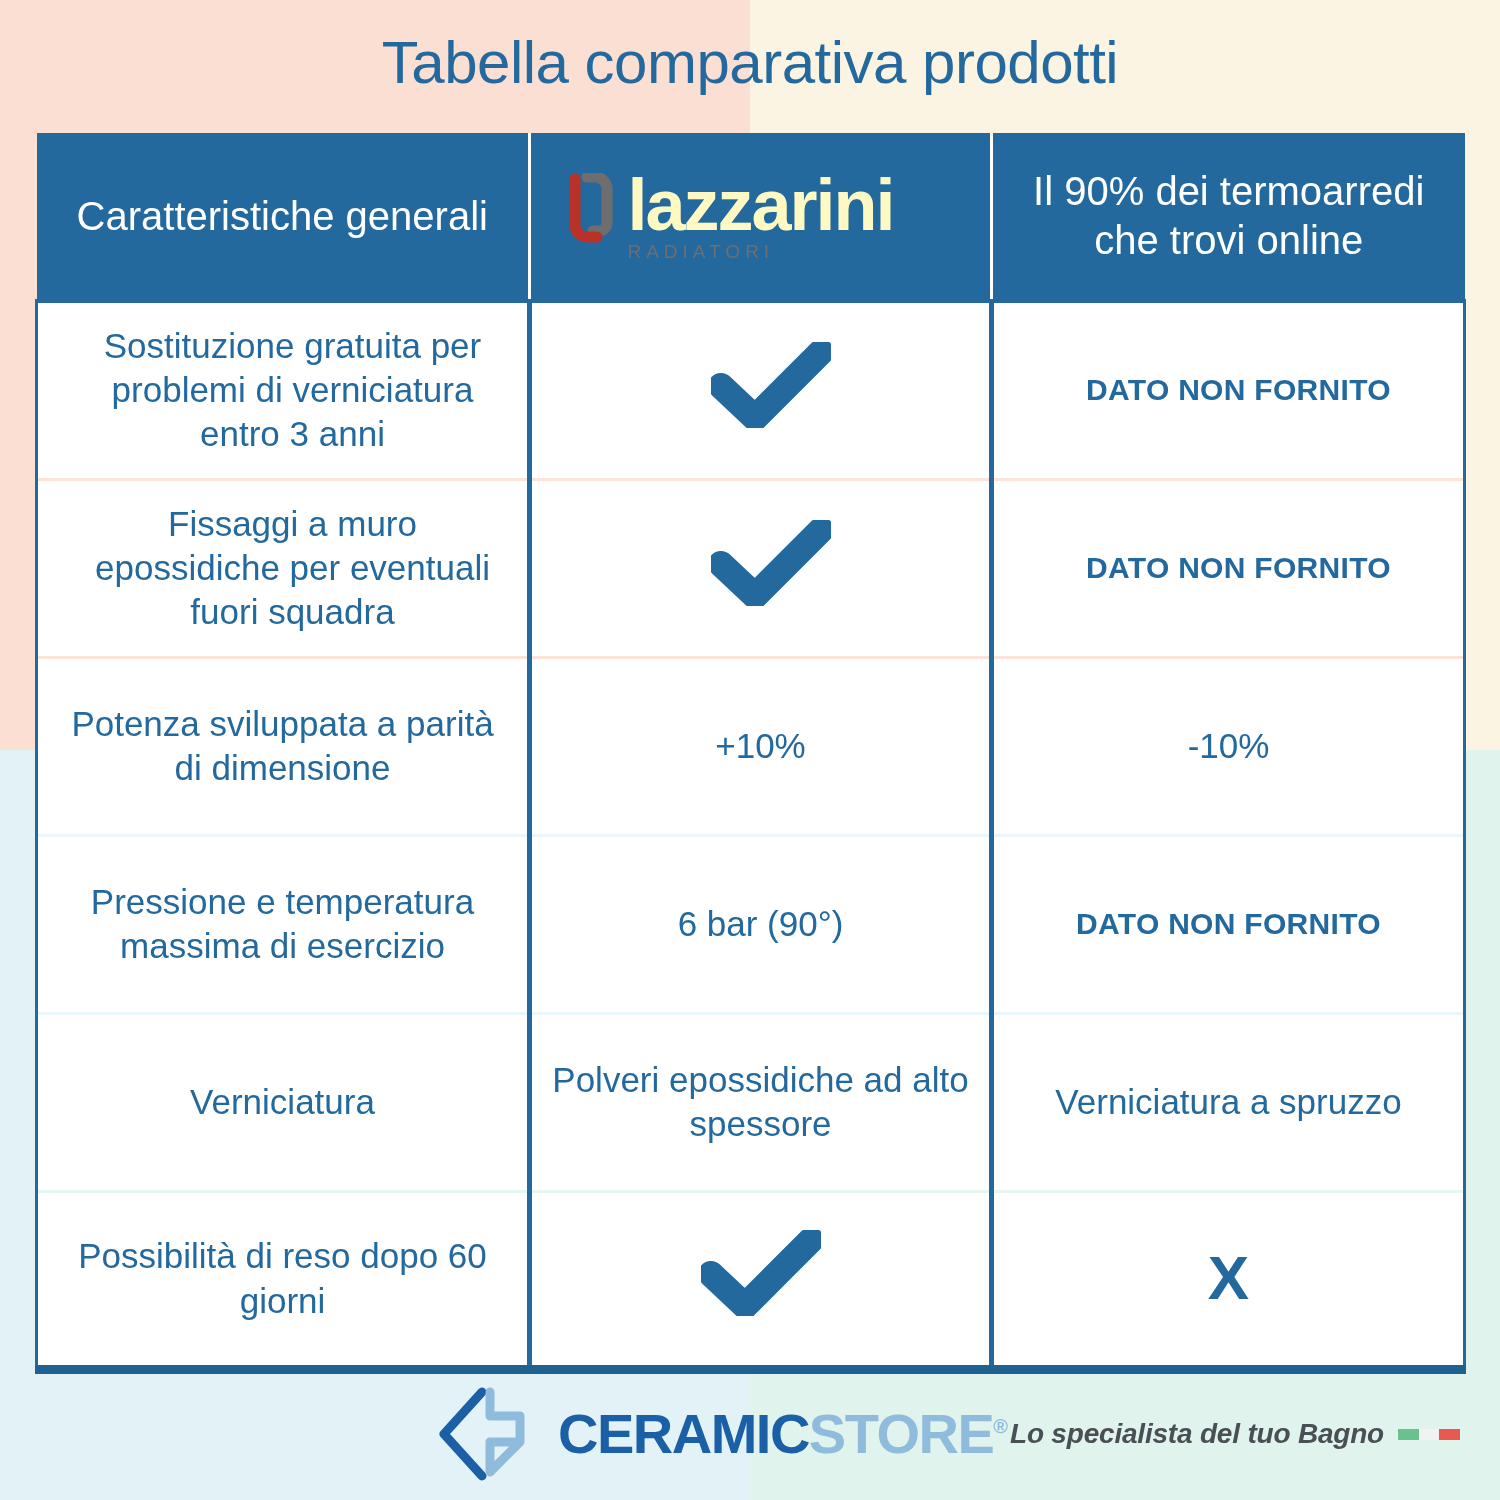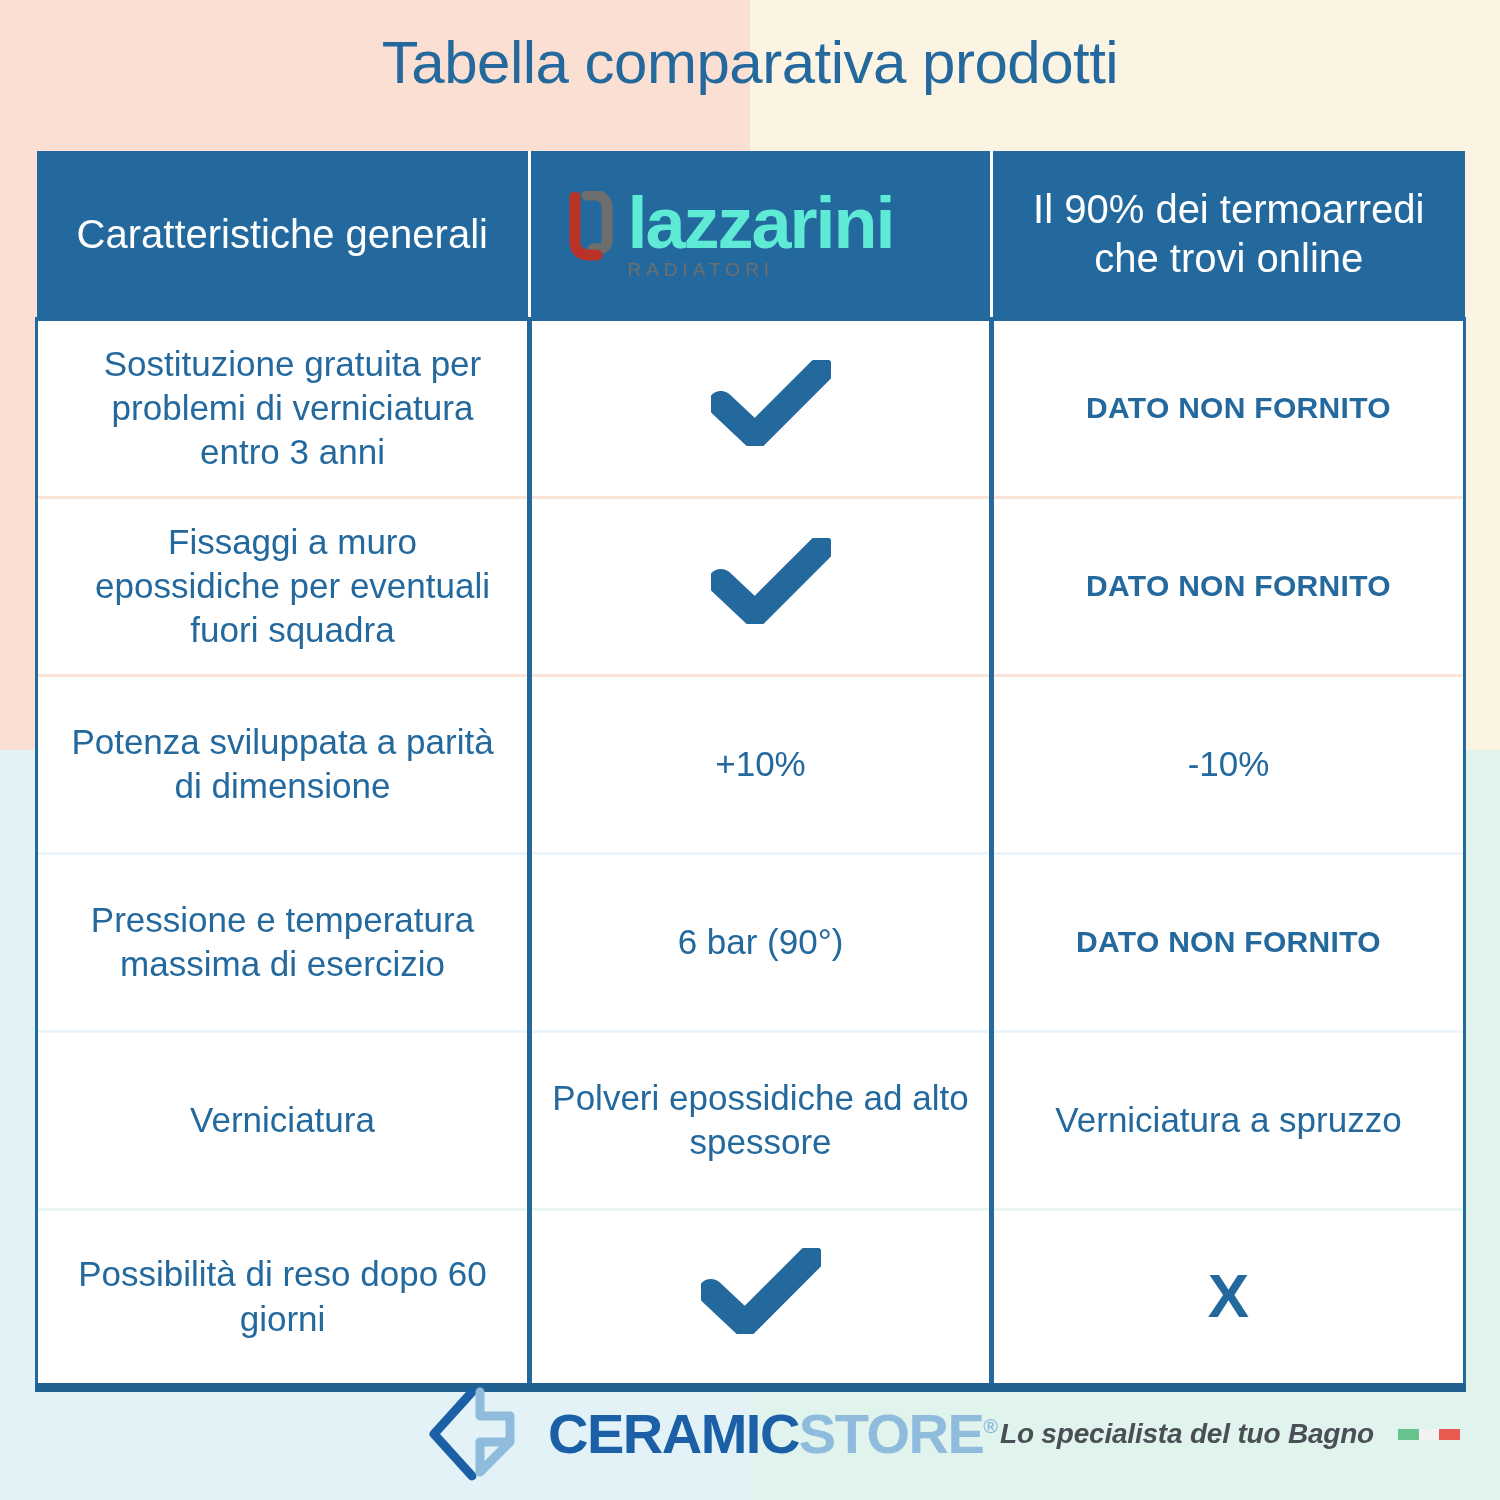--- a/index.html
+++ b/index.html
@@ -35,21 +35,21 @@
     font-weight: 400;
     color: #24699e;
     letter-spacing: -0.5px;
     z-index: 5;
   }
 
   
   #table-wrap {
     position: absolute;
     left: 35px;
-    top: 151px;
+    top: 133px;
     width: 1213px;
     z-index: 4;
   }
 
   table.cmp {
     width: 100%;
     border-collapse: collapse;
     table-layout: fixed;
   }
 
@@ -126,21 +126,21 @@
     display: inline-flex;
     align-items: flex-end;
     justify-content: center;
     width: 100%;
     position: relative;
   }
   .lz-inner { position: relative; display: inline-block; text-align: left; }
   .lz-word {
     font-size: 72px;
     font-weight: bold;
-    color: #5eead4;
+    color: #fef9c3;
     letter-spacing: -2px;
     line-height: 0.95;
     display: block;
   }
   .lz-sub {
     display: block;
     text-align: left;
     font-size: 19px;
     letter-spacing: 5px;
     color: #6e6e6e;
@@ -165,21 +165,21 @@
     align-items: center;
     gap: 20px;
     z-index: 6;
   }
   #footer-logo .cs-icon { width: 104px; height: 96px; flex: none; }
   .cs-text { display: flex; gap: 2px; }
   .cs-name { font-size: 56px; font-weight: bold; line-height: 1; letter-spacing: -1.5px; }
   .cs-name .pt1 { color: #1b5fa6; }
   .cs-name .pt2 { color: #8fbcdc; }
   .cs-name .reg { font-size: 20px; vertical-align: super; color: #8fbcdc; letter-spacing: 0; }
-  .cs-tag-row { display: flex; align-items: center; gap: 24px; }
+  .cs-tag-row { display: flex; align-items: center; gap: 14px; }
   .cs-tag {
     font-size: 28px;
     font-style: italic;
     font-weight: bold;
     color: #4a4f55;
     letter-spacing: -0.2px;
   }
   .flag { display: flex; width: 62px; height: 11px; border: 0; }
   .flag i { flex: 1; display: block; }
   .flag .g { background: #67c28e; }

